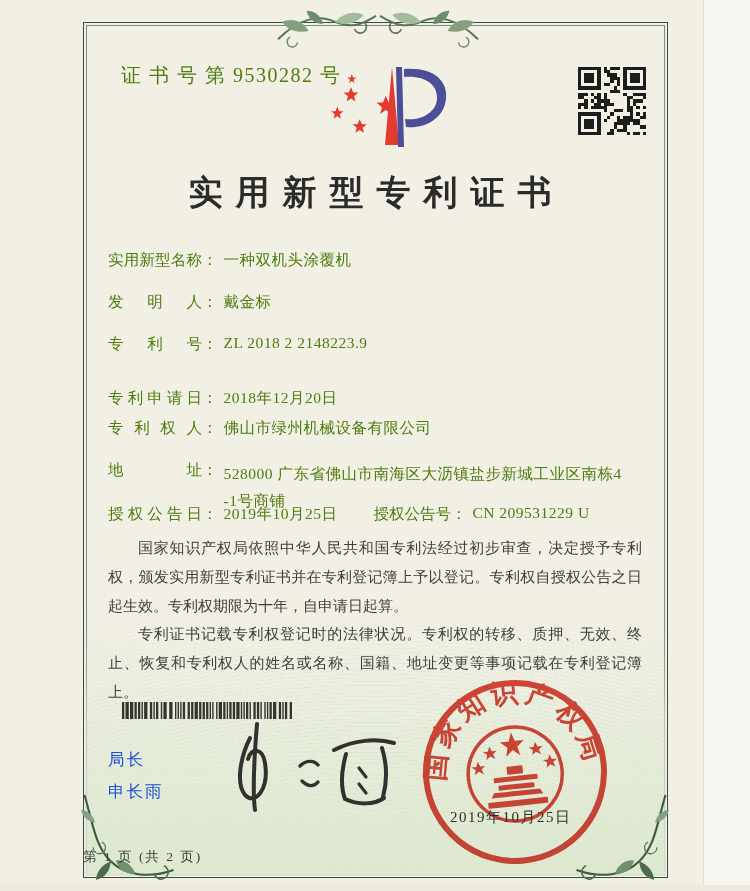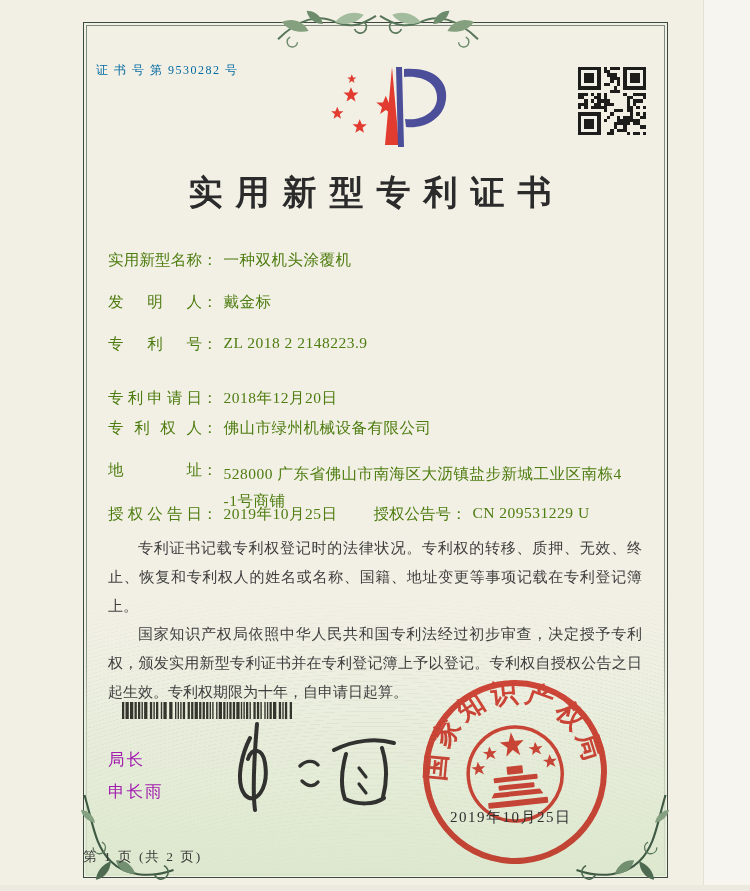--- a/index.html
+++ b/index.html
@@ -17,34 +17,34 @@
   
   .guilloche{
     position:absolute;left:85px;right:84px;top:590px;bottom:15px;z-index:0;
     background:
       linear-gradient(to bottom, rgba(231,239,221,0) 0%, rgba(227,236,215,.55) 40%, rgba(219,231,205,.95) 100%),
       repeating-radial-gradient(1000px 620px at 50% 170%, rgba(116,148,112,.20) 0 1px, rgba(0,0,0,0) 1px 6px);
     -webkit-mask-image:linear-gradient(to bottom, transparent 0%, #000 45%);
     mask-image:linear-gradient(to bottom, transparent 0%, #000 45%);
   }
   .abs{position:absolute;}
-  .cert-no{left:96px;top:62px;font-size:12px;letter-spacing:1.5px;color:#0369a1;}
+  .cert-no{left:121px;top:62px;font-size:20px;letter-spacing:1.5px;color:#4d7c0f;}
   .logo{left:330px;top:57px;width:132px;height:106px;}
   .qr{left:578px;top:67px;width:68px;height:68px;}
   .title{left:83px;right:82px;top:170px;text-align:center;font-size:34px;font-weight:700;color:#2b2b2b;letter-spacing:13px;padding-left:2px;}
   .field-row{left:108px;font-size:15.5px;color:#4d7c0f;white-space:nowrap;}
   .f-label{display:inline-block;width:94px;text-align:justify;text-align-last:justify;vertical-align:top;}
   .f-colon{display:inline-block;margin-right:6px;vertical-align:top;}
   .f-value{display:inline-block;vertical-align:top;letter-spacing:.5px;}
   .f-value.wrap{white-space:normal;width:400px;word-break:break-all;line-height:1.75;}
   .row-pair .pair2{margin-left:32px;}
   .paragraphs{left:108px;top:534px;width:534px;font-size:15px;line-height:1.92;text-align:justify;color:#3e3e3e;z-index:1;}
   .paragraphs p{margin:0;text-indent:2em;}
   .barcode{left:120px;top:702px;width:176px;height:17px;z-index:1;opacity:.92;}
-  .officer{left:108px;top:744px;font-size:16.5px;color:#a21caf;line-height:1.95;z-index:1;letter-spacing:2px;}
+  .officer{left:108px;top:744px;font-size:16.5px;color:#1d4ed8;line-height:1.95;z-index:1;letter-spacing:2px;}
   .signature{left:212px;top:718px;width:190px;height:95px;z-index:2;}
   .seal{left:415px;top:672px;width:200px;height:200px;z-index:2;mix-blend-mode:multiply;opacity:.92;transform:rotate(-6deg);}
   .seal-date{left:450px;top:808px;font-size:15px;color:#2f2f2f;letter-spacing:1.5px;z-index:3;}
   .footer{left:83px;right:82px;top:848px;font-size:13.5px;color:#3a3a3a;letter-spacing:2px;z-index:3;}
   .orn{z-index:1;pointer-events:none;}
   .orn.tl{left:276px;top:6px;width:102px;height:42px;}
   .orn.tr{left:378px;top:6px;width:102px;height:42px;transform:scaleX(-1);}
   .orn.bl{left:70px;top:788px;width:118px;height:96px;transform:scaleX(-1);}
   .orn.br{left:562px;top:788px;width:118px;height:96px;}
   svg{display:block;}
@@ -263,22 +263,22 @@
 <div class="abs field-row row-pair" style="top:504px">
   <span>
     <span class="f-label">授权公告日</span><span class="f-colon">：</span><span class="f-value">2019年10月25日</span>
   </span>
   <span class="pair2">
     <span>授权公告号</span><span class="f-colon">：</span><span class="f-value">CN 209531229 U</span>
   </span>
 </div>
 
 <div class="abs paragraphs">
+  <p>国家知识产权局依照中华人民共和国专利法经过初步审查，决定授予专利权，颁发实用新型专利证书并在专利登记簿上予以登记。专利权自授权公告之日起生效。专利权期限为十年，自申请日起算。</p>
   <p>专利证书记载专利权登记时的法律状况。专利权的转移、质押、无效、终止、恢复和专利权人的姓名或名称、国籍、地址变更等事项记载在专利登记簿上。</p>
-  <p>国家知识产权局依照中华人民共和国专利法经过初步审查，决定授予专利权，颁发实用新型专利证书并在专利登记簿上予以登记。专利权自授权公告之日起生效。专利权期限为十年，自申请日起算。</p>
 </div>
 
 <div class="abs barcode">
     <svg viewBox="0 0 176 17" width="100%" height="100%" preserveAspectRatio="none" fill="#26261f">
       <rect x="2.0" y="0" width="2.3" height="17"></rect>
       <rect x="5.5" y="0" width="3.3" height="17"></rect>
       <rect x="10.0" y="0" width="3.3" height="17"></rect>
       <rect x="14.5" y="0" width="2.3" height="17"></rect>
       <rect x="18.0" y="0" width="2.3" height="17"></rect>
       <rect x="21.5" y="0" width="1.4" height="17"></rect>

